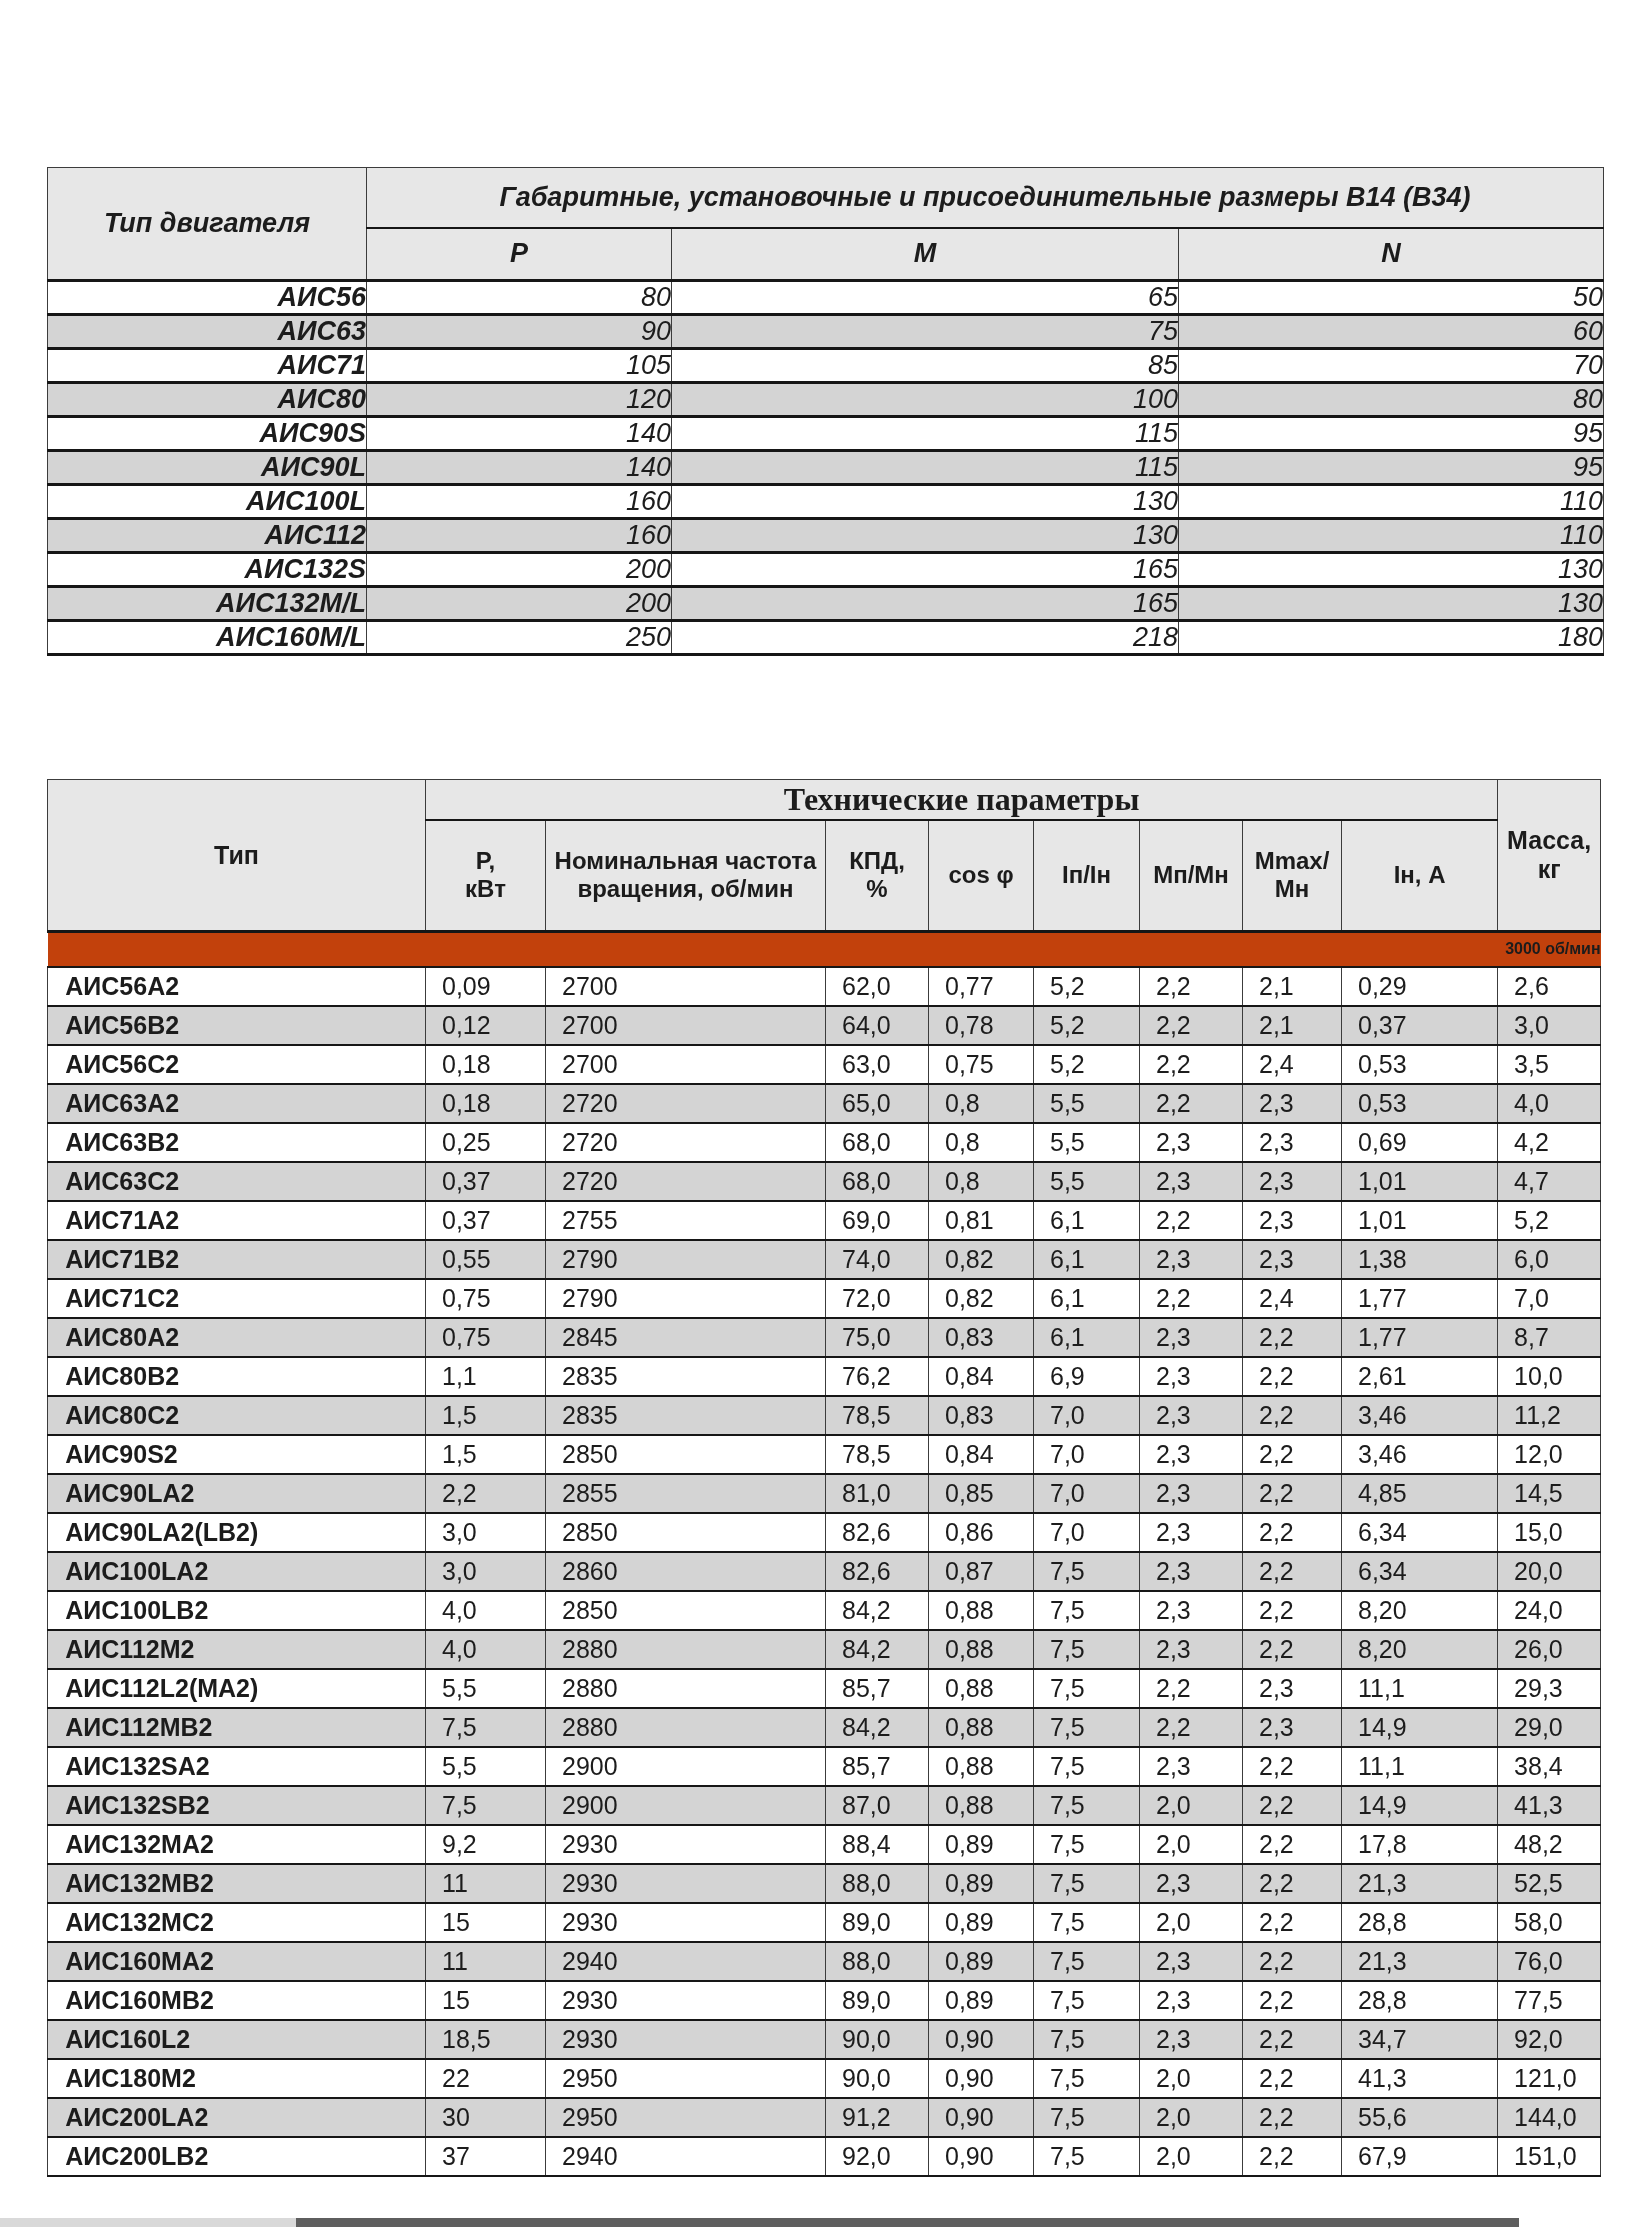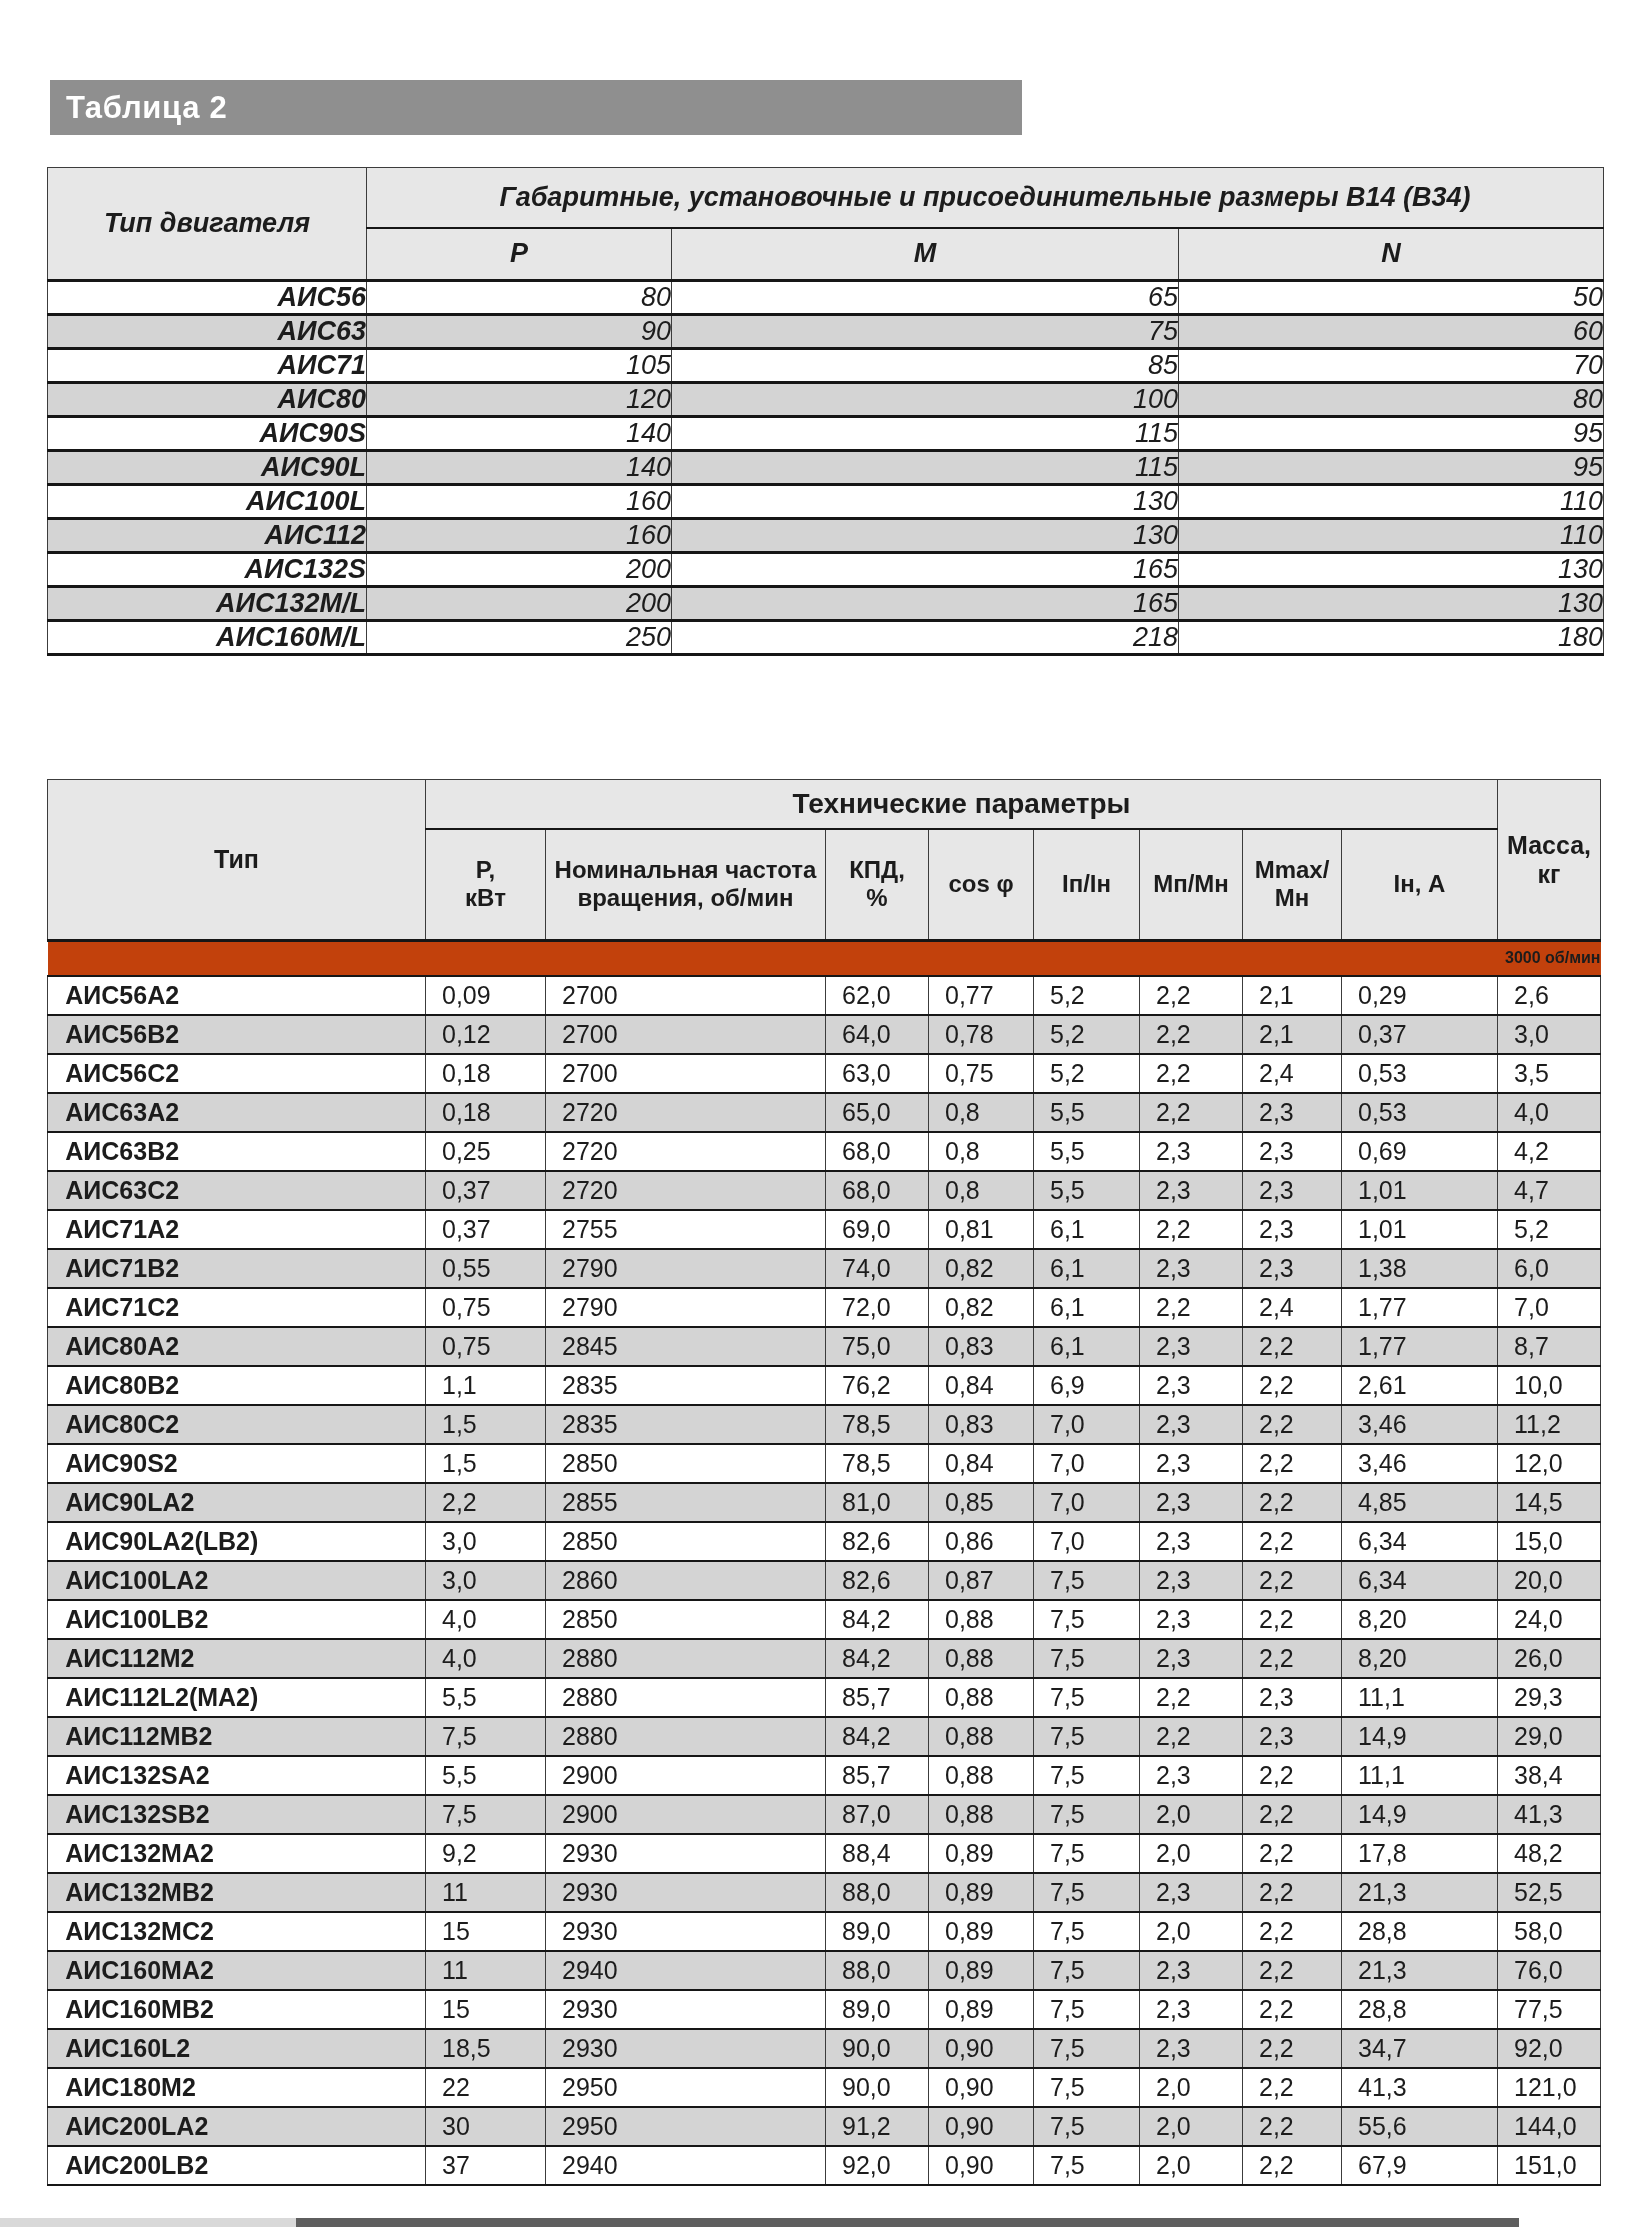--- a/index.html
+++ b/index.html
@@ -67,21 +67,21 @@
     border-top: 3.3px solid #161616;
     border-bottom: 3.3px solid #161616;
     text-align: right;
     padding-left: 27px;
     font-size: 27px;
   }
   #table2 tbody td.type-col { padding-left: 17.3px; font-weight: bold; }
 
   
   #table3 { font-size: 25px; }
-  #table3 thead tr:first-child th.span-top { height: 49px; font-size: 28px; }
+  #table3 thead tr:first-child th.span-top { height: 40px; font-size: 32px; font-family: Liberation Serif, serif; }
   #table3 thead tr:last-child th { height: 112px; font-size: 24px; border-top: 2.7px solid #161616; }
   #table3 thead th.full-height { font-size: 25px; }
   #table3 .section-row td {
     height: 35px;
     text-align: right;
     font-weight: bold;
     font-size: 16px;
     background: #c2410c;
     border-top: 3.3px solid #161616;
     border-bottom: 2.7px solid #161616;
@@ -103,23 +103,20 @@
   
   .footer-bar { position: absolute; left: 0; bottom: 0; width: 1649px; height: 9.3px; }
   .footer-light { position: absolute; left: 0; top: 0; width: 296px; height: 9.3px; background: var(--footer-light, #d9d9d9); }
   .footer-dark { position: absolute; left: 296px; top: 0; width: 1223px; height: 9.3px; background: var(--footer-dark, #5e5e5e); }
 </style>
 </head>
 <body>
 
 <div class="page">
 
-  <div class="banner" id="banner-t2">
-    <span>Таблица 2</span>
-  </div>
 
   <table id="table2">
     <colgroup>
       <col style="width:319px">
         <col style="width:305px">
         <col style="width:507px">
         <col style="width:425px">
     </colgroup>
     <thead>
       <tr>

